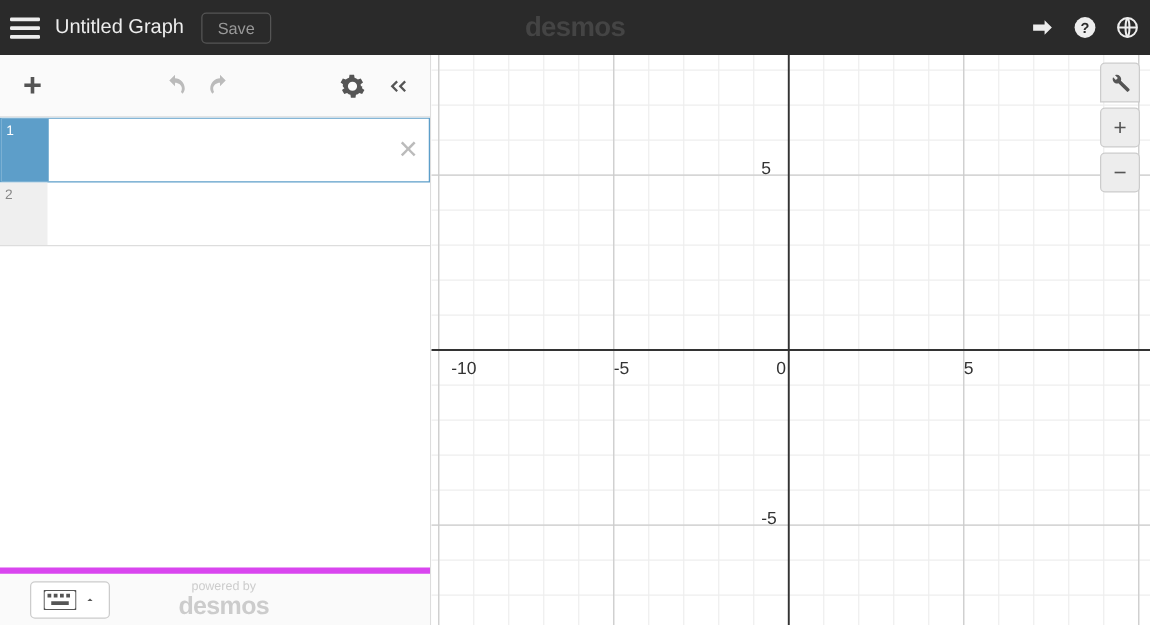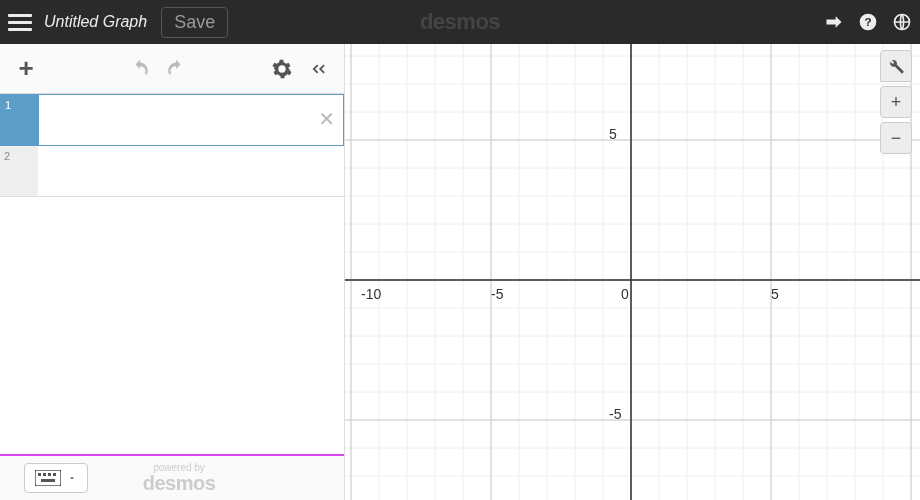--- a/index.html
+++ b/index.html
@@ -4,22 +4,22 @@
 <style>
 * { box-sizing: border-box; margin: 0; padding: 0; }
 body { font-family: Arial, sans-serif; width: 920px; height: 500px; overflow: hidden; background: #fff; }
 
 .header {
   height: 44px; background: #2a2a2a; color: #ededed;
   display: flex; align-items: center; padding: 0 8px; position: relative;
 }
 .hamburger { width: 24px; height: 24px; cursor: pointer; display: flex; flex-direction: column; justify-content: center; gap: 4px; margin-right: 12px; }
 .hamburger span { height: 3px; background: #ededed; border-radius: 1px; }
-.title { font-size: 16px; margin-right: 14px; font-style: italic; }
-.save-btn { background: transparent; border: 1px solid #555; color: #999; padding: 4px 12px; border-radius: 4px; font-size: 18px; }
+.title { font-size: 16px; margin-right: 14px; }
+.save-btn { background: transparent; border: 1px solid #555; color: #999; padding: 4px 12px; border-radius: 4px; font-size: 13px; }
 .brand { position: absolute; left: 50%; transform: translateX(-50%); font-size: 22px; color: #444; font-weight: bold; letter-spacing: -0.5px; }
 .header-right { margin-left: auto; display: flex; align-items: center; gap: 14px; }
 .user-menu { display: flex; align-items: center; gap: 4px; font-size: 15px; cursor: pointer; }
 .hdr-icon { width: 20px; height: 20px; cursor: pointer; color: #ededed; }
 
 .main { display: flex; height: 456px; }
 
 .sidebar { width: 345px; background: #fafafa; display: flex; flex-direction: column; border-right: 1px solid #ddd; position: relative; }
 .toolbar { height: 50px; display: flex; align-items: center; padding: 0 12px; border-bottom: 1px solid #ddd; gap: 8px; }
 .tb-btn { width: 28px; height: 28px; display: flex; align-items: center; justify-content: center; cursor: pointer; color: #555; }
@@ -27,21 +27,21 @@
 .tb-spacer { flex: 1; }
 
 .expr-list { flex: 1; background: #fff; overflow: auto; }
 .expr-row { display: flex; border-bottom: 1px solid #ddd; position: relative; }
 .expr-row.active { border: 1px solid #5d9ec9; }
 .expr-num { width: 38px; min-height: 50px; font-size: 11px; color: #fff; padding: 4px 0 0 4px; background: #5d9ec9; }
 .expr-row:not(.active) .expr-num { background: #efefef; color: #888; }
 .expr-input { flex: 1; border: none; outline: none; font-size: 16px; padding: 12px 8px; background: transparent; }
 .expr-del { position: absolute; right: 8px; top: 12px; color: #bbb; cursor: pointer; font-size: 20px; }
 
-.sidebar-footer { position: absolute; bottom: 0; left: 0; right: 0; height: 46px; display: flex; align-items: center; justify-content: space-between; padding: 0 24px; background: #fafafa; border-top: 2px solid #d946ef; }
+.sidebar-footer { position: absolute; bottom: 0; left: 0; right: 0; height: 46px; display: flex; align-items: center; justify-content: space-between; padding: 0 24px; background: #fafafa; border-top: 5px solid #d946ef; }
 .kbd-btn { border: 1px solid #ccc; border-radius: 4px; padding: 6px 10px; display: flex; align-items: center; gap: 6px; cursor: pointer; background: #fff; }
 .powered { color: #ccc; font-size: 10px; text-align: center; line-height: 1; }
 .powered .d { font-size: 20px; font-weight: bold; letter-spacing: -0.5px; }
 
 .graph { flex: 1; position: relative; background: #fff; overflow: hidden; }
 .graph svg.grid { position: absolute; inset: 0; width: 100%; height: 100%; }
 .axis-label { position: absolute; font-size: 14px; color: #333; }
 
 .graph-controls { position: absolute; top: 6px; right: 8px; display: flex; flex-direction: column; gap: 4px; }
 .gc-btn { width: 32px; height: 32px; background: #ededed; border: 1px solid #ccc; border-radius: 4px; display: flex; align-items: center; justify-content: center; cursor: pointer; color: #555; font-size: 18px; }

